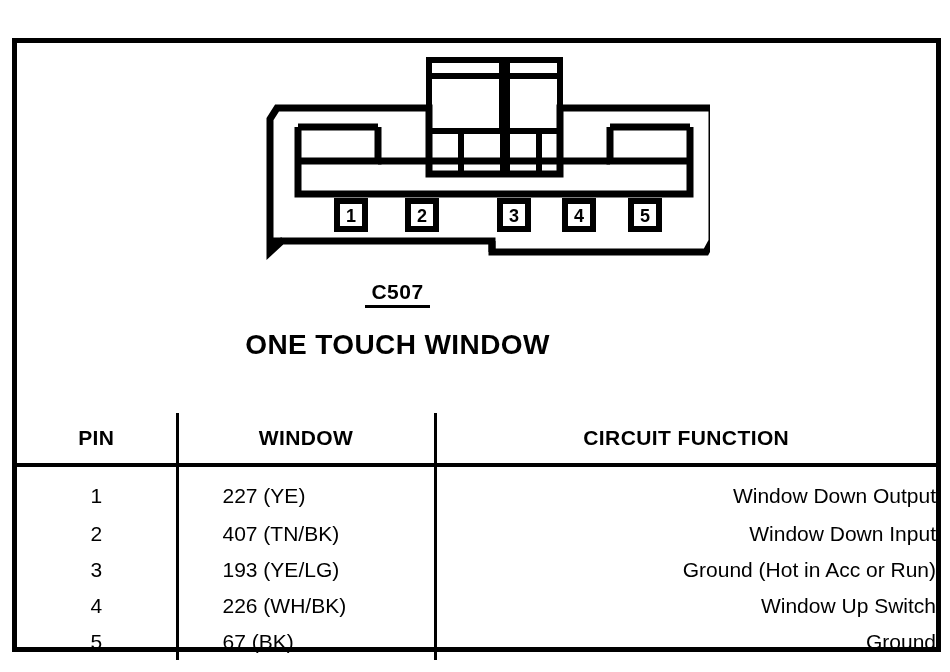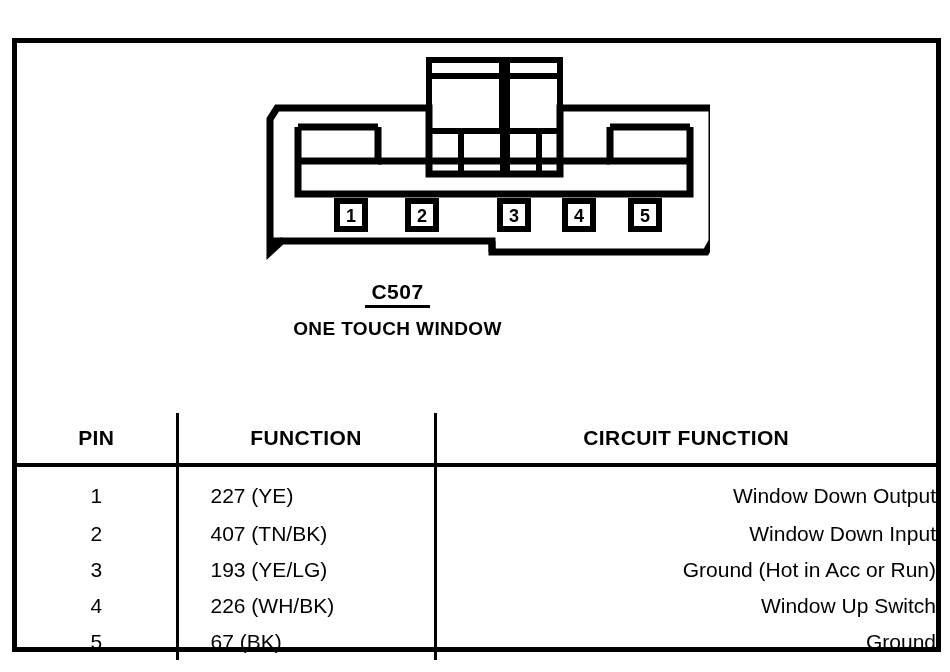--- a/index.html
+++ b/index.html
@@ -60,22 +60,22 @@
   #connector-code {
     font-size: 21px;
     font-weight: bold;
     letter-spacing: 0.5px;
     display: inline-block;
     border-bottom: 3px solid #000;
     padding: 0 6px 2px 6px;
     line-height: 1.05;
   }
   #connector-name {
-    margin-top: 9px;
-    font-size: 19px;
+    margin-top: 19px;
+    font-size: 28px;
     font-weight: bold;
     line-height: 1.28;
     letter-spacing: 0.4px;
   }
   #connector-name div { white-space: nowrap; }
 
   
   #pin-table {
     position: absolute;
     left: 0;
@@ -111,21 +111,21 @@
   #pin-table tbody td {
     height: 30px;
     font-size: 21px;
     font-weight: normal;
   }
   #pin-table tbody td.cell-pin {
     text-align: center;
   }
   #pin-table tbody td.cell-circuit {
     text-align: left;
-    padding-left: 32px;
+    padding-left: 44px;
   }
   #pin-table tbody td.cell-function {
     text-align: right;
     padding-left: 22px;
   }
   #pin-table tbody tr:first-child td { padding-top: 10px; }
 </style>
 </head>
 <body>
 
@@ -188,21 +188,21 @@
 
   <table id="pin-table">
     <colgroup>
       <col class="c-pin">
       <col class="c-circuit">
       <col class="c-function">
     </colgroup>
     <thead>
       <tr>
         <th class="col-pin">PIN</th>
-        <th class="col-circuit">FUNCTION</th>
+        <th class="col-circuit">WINDOW</th>
         <th class="col-function">CIRCUIT FUNCTION</th>
       </tr>
     </thead>
     <tbody>
       <tr>
         <td class="cell-pin">1</td>
         <td class="cell-circuit">227 (YE)</td>
         <td class="cell-function">Window Down Output</td>
       </tr>
       <tr>

